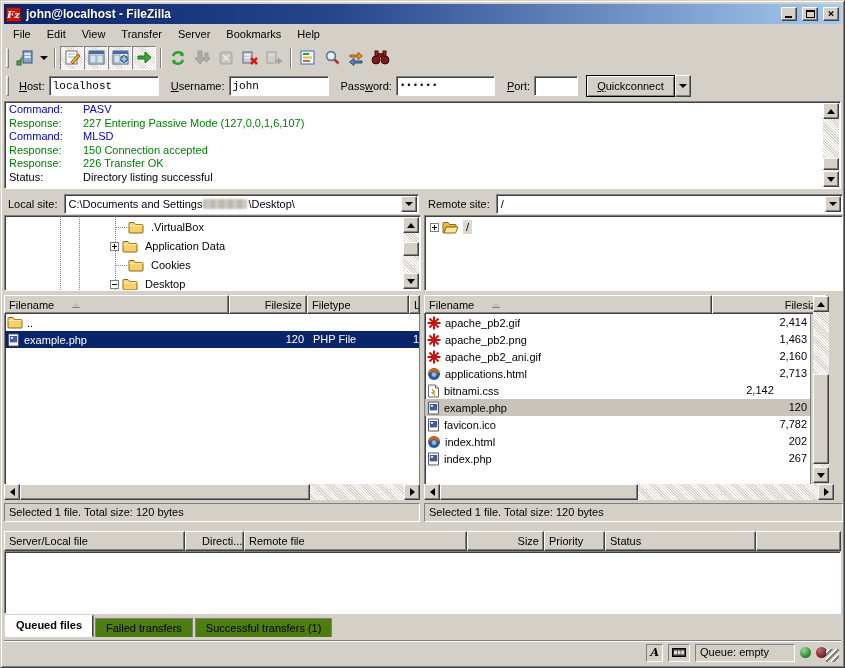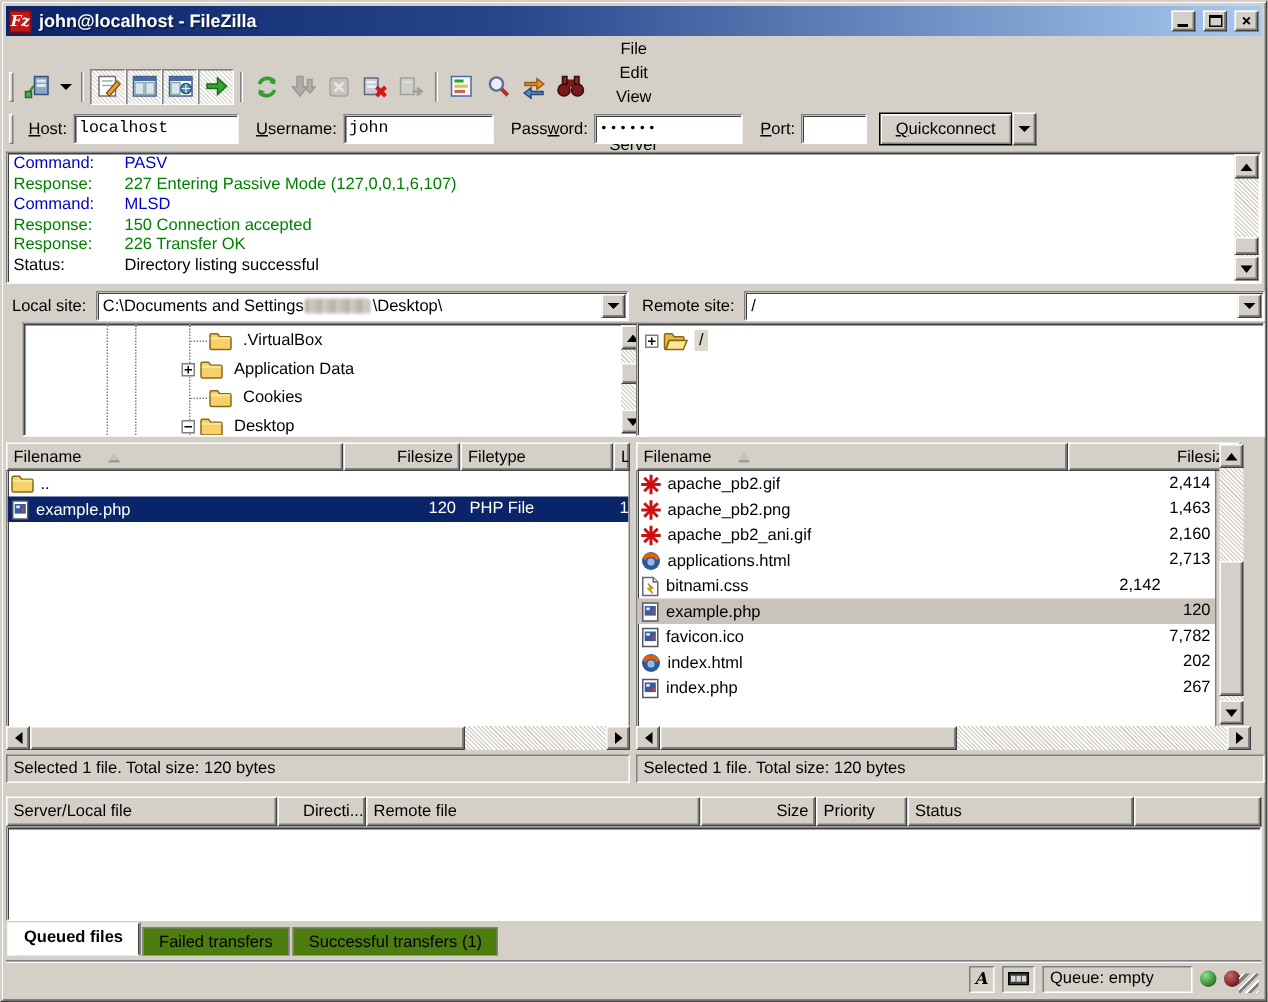--- a/index.html
+++ b/index.html
@@ -34,21 +34,21 @@
   .winbtn {
     width:16px; height:14px; background:#d4d0c8;
     border:1px solid; border-color:#fff #404040 #404040 #fff;
     box-shadow: inset -1px -1px 0 #808080;
     margin-left:2px; position:relative;
   }
   .glyph-min { position:absolute; left:3px; bottom:2px; width:7px; height:2px; background:#000; }
   .glyph-max { position:absolute; left:3px; top:2px; width:9px; height:8px; border:1px solid #000; border-top-width:2px; }
   .glyph-close { position:absolute; inset:0; text-align:center; line-height:12px; font-weight:bold; font-size:11px; font-family:"DejaVu Sans Mono",monospace;}
   
-  .menubar { position:absolute; left:4px; right:4px; top:24px; height:18px; display:flex; align-items:center;flex-direction:column; }
+  .menubar { position:absolute; left:4px; right:4px; top:24px; height:18px; display:flex; align-items:center; }
   .menu-item { padding:2px 8px; }
   
   .toolbar { position:absolute; left:4px; right:4px; top:43px; height:27px; display:flex; align-items:center; }
   .grip { width:3px; height:20px; border:1px solid; border-color:#fff #808080 #808080 #fff; margin:0 4px 0 1px; }
   .tsep { width:2px; height:20px; border-left:1px solid #808080; border-right:1px solid #fff; margin:0 4px; }
   .tbtn { width:24px; height:24px; display:flex; align-items:center; justify-content:center; position:relative; }
   .tbtn.pressed {
     border:1px solid; border-color:#808080 #fff #fff #808080;
     background-image: repeating-linear-gradient(45deg,#fff 0 1px,#dedbd4 1px 2px);
   }
@@ -353,21 +353,21 @@
     <div class="site-combo">
       <span>C:\Documents and Settings</span>
         <span class="blurred"></span>
         <span>\Desktop\</span>
       <div class="combo-arrow">
           <span class="tri-down-s"></span>
         </div>
     </div>
   </div>
 
-  <div class="tree sunken" style="left:14px; top:214px; width:417px; height:76px;">
+  <div class="tree sunken" style="left:3px; top:214px; width:417px; height:76px;">
     <div class="vline" style="left:55px;"></div>
     <div class="vline" style="left:74px;"></div>
     <div class="vline" style="left:110px;"></div>
     <div class="tree-row" style="left:110px; top:2px;">
       <span class="hstub"></span>
       <span class="ficon">
           <svg width="16" height="13" viewBox="0 0 16 13">
             <path d="M1 2.5 Q1 1.5 2 1.5 H6 L7.5 3.5 H14 Q15 3.5 15 4.5 V11 Q15 12 14 12 H2 Q1 12 1 11 Z" fill="#f7d06b" stroke="#8a6914"></path>
             <path d="M1.5 4.5 H14.5" stroke="#fde89a" stroke-width="1.4"></path>
           </svg>

